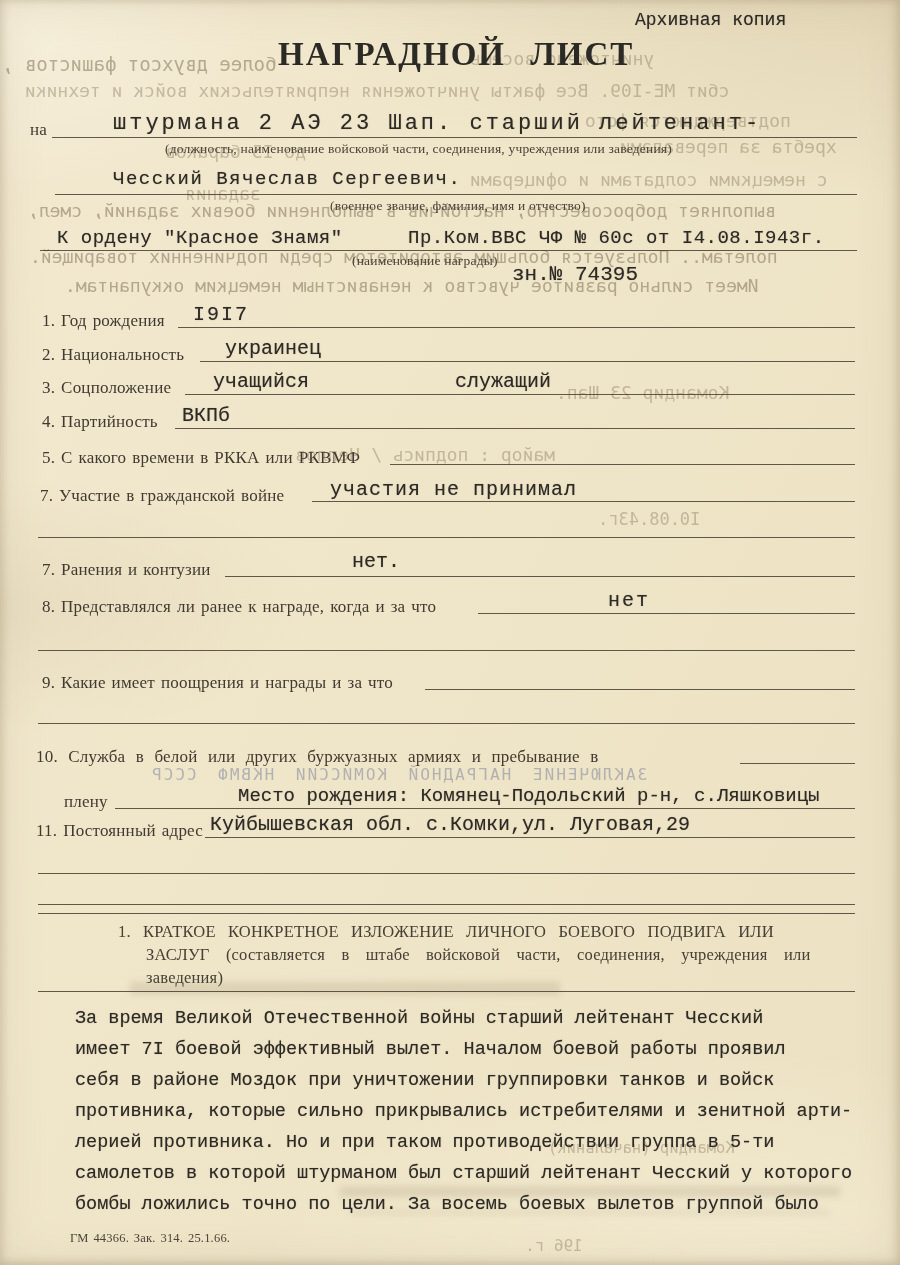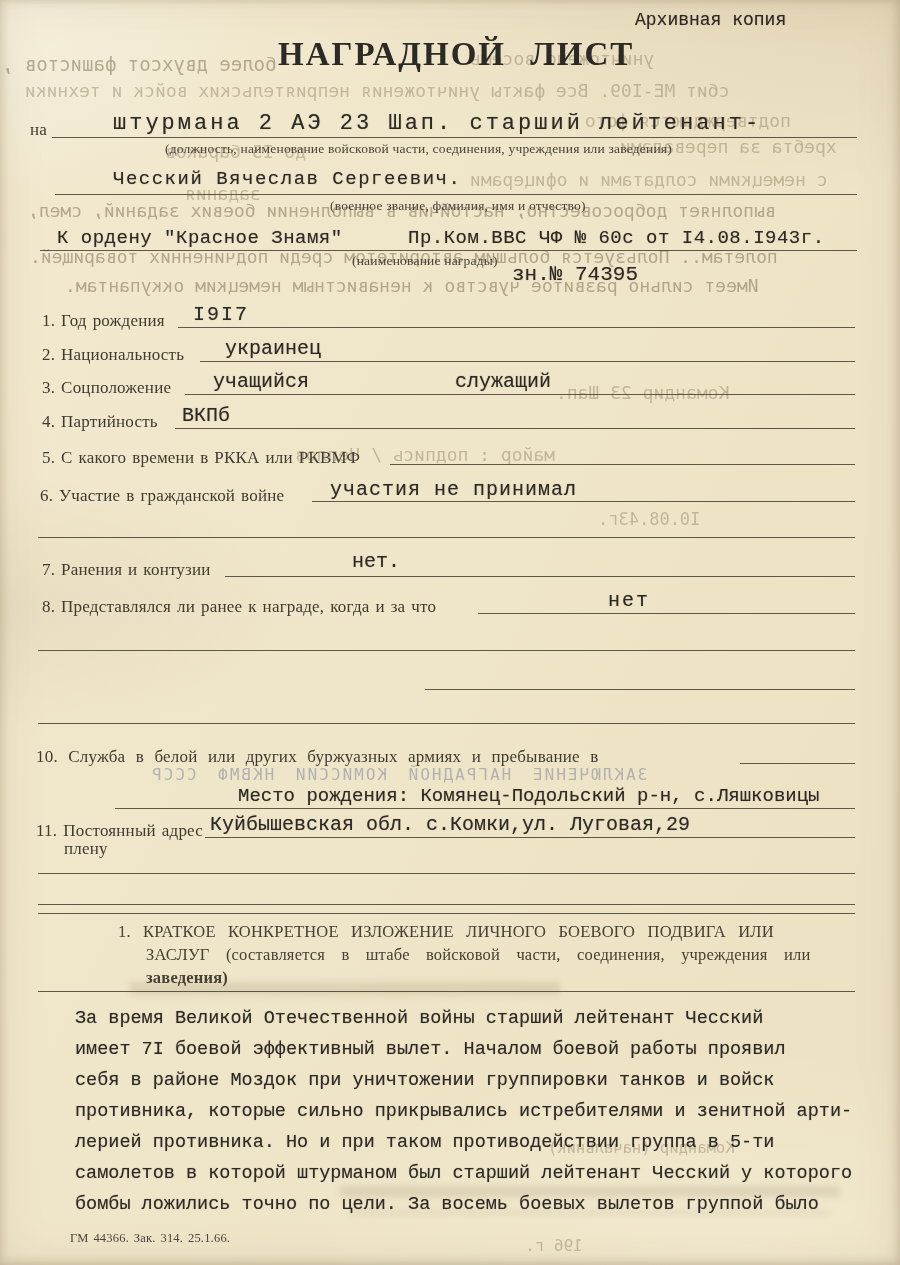--- a/index.html
+++ b/index.html
@@ -92,58 +92,59 @@
   <div class="abs typed fg" style="left:455px;top:370px;">служащий</div>
   <div class="rule fg" style="left:185px;top:394px;width:670px;"></div>
 
   <div class="abs printed fg" style="left:42px;top:412px;">4. Партийность</div>
   <div class="abs typed fg" style="left:182px;top:404px;">ВКПб</div>
   <div class="rule fg" style="left:175px;top:428px;width:680px;"></div>
 
   <div class="abs printed fg" style="left:42px;top:448px;">5. С какого времени в РККА или РКВМФ</div>
   <div class="rule fg" style="left:390px;top:464px;width:465px;"></div>
 
-  <div class="abs printed fg" style="left:40px;top:486px;">6. Участие в гражданской войне</div>
+  <div class="abs printed fg" style="left:40px;top:486px;">7. Участие в гражданской войне</div>
   <div class="abs typed fg" style="left:330px;top:478px;letter-spacing:1px;">участия не принимал</div>
   <div class="rule fg" style="left:312px;top:501px;width:543px;"></div>
 
   <div class="rule fg" style="left:38px;top:537px;width:817px;"></div>
 
   <div class="abs printed fg" style="left:42px;top:560px;">7. Ранения и контузии</div>
   <div class="abs typed fg" style="left:352px;top:550px;">нет.</div>
   <div class="rule fg" style="left:225px;top:576px;width:630px;"></div>
 
   <div class="abs printed fg" style="left:42px;top:597px;">8. Представлялся ли ранее к награде, когда и за что</div>
   <div class="abs typed fg" style="left:608px;top:589px;letter-spacing:2px;">нет</div>
   <div class="rule fg" style="left:478px;top:613px;width:377px;"></div>
 
   <div class="rule fg" style="left:38px;top:650px;width:817px;"></div>
 
+  <div class="abs printed fg" style="left:42px;top:673px;">9. Какие имеет поощрения и награды и за что</div>
   <div class="rule fg" style="left:425px;top:689px;width:430px;"></div>
 
   <div class="rule fg" style="left:38px;top:723px;width:817px;"></div>
 
   <div class="abs printed fg" style="left:36px;top:747px;word-spacing:6px;">10. Служба в белой или других буржуазных армиях и пребывание в</div>
   <div class="rule fg" style="left:740px;top:763px;width:115px;"></div>
 
-  <div class="abs printed fg" style="left:64px;top:792px;margin-top:47px;">плену</div>
+  <div class="abs printed fg" style="left:64px;top:792px;">плену</div>
   <div class="abs typed fg" style="left:238px;top:785px;font-size:19px;">Место рождения: Комянец-Подольский р-н, с.Ляшковицы</div>
   <div class="rule fg" style="left:115px;top:808px;width:740px;"></div>
 
   <div class="abs printed fg" style="left:36px;top:821px;">11. Постоянный адрес</div>
   <div class="abs typed fg" style="left:210px;top:813px;">Куйбышевская обл. с.Комки,ул. Луговая,29</div>
   <div class="rule fg" style="left:205px;top:837px;width:650px;"></div>
 
   <div class="rule fg" style="left:38px;top:873px;width:817px;"></div>
 
   <div class="rule fg" style="left:38px;top:904px;width:817px;"></div>
   <div class="rule fg" style="left:38px;top:913px;width:817px;"></div>
   <div class="abs printed heading fg" style="left:118px;top:922px;font-size:16.5px;word-spacing:8px;">1. КРАТКОЕ КОНКРЕТНОЕ ИЗЛОЖЕНИЕ ЛИЧНОГО БОЕВОГО ПОДВИГА ИЛИ</div>
   <div class="abs printed heading fg" style="left:146px;top:945px;font-size:16.5px;word-spacing:12px;">ЗАСЛУГ (составляется в штабе войсковой части, соединения, учреждения или</div>
-  <div class="abs printed heading fg" style="left:146px;top:968px;font-size:16.5px;font-weight:bold;">заведения)</div>
+  <div class="abs printed heading fg" style="left:146px;top:968px;font-size:16.5px;">заведения)</div>
   <div class="rule fg" style="left:38px;top:991px;width:817px;"></div>
 
   <div class="abs typed fg" style="left:75px;top:1008px;font-size:18.5px;">За время Великой Отечественной войны  старший лейтенант Чесский</div>
   <div class="abs typed fg" style="left:75px;top:1039px;font-size:18.5px;">имеет 7I  боевой эффективный вылет. Началом боевой работы проявил</div>
   <div class="abs typed fg" style="left:75px;top:1101px;font-size:18.5px;">противника, которые сильно прикрывались истребителями и зенитной арти-</div>
   <div class="abs typed fg" style="left:75px;top:1070px;font-size:18.5px;">себя  в районе Моздок при уничтожении группировки танков и войск</div>
   <div class="abs typed fg" style="left:75px;top:1132px;font-size:18.5px;">лерией противника. Но и при  таком противодействии группа в 5-ти</div>
   <div class="abs typed fg" style="left:75px;top:1163px;font-size:18.5px;">самолетов в которой штурманом был старший лейтенант Чесский у которого</div>
   <div class="abs typed fg" style="left:75px;top:1194px;font-size:18.5px;">бомбы ложились точно по цели. За восемь боевых вылетов группой было</div>
 

